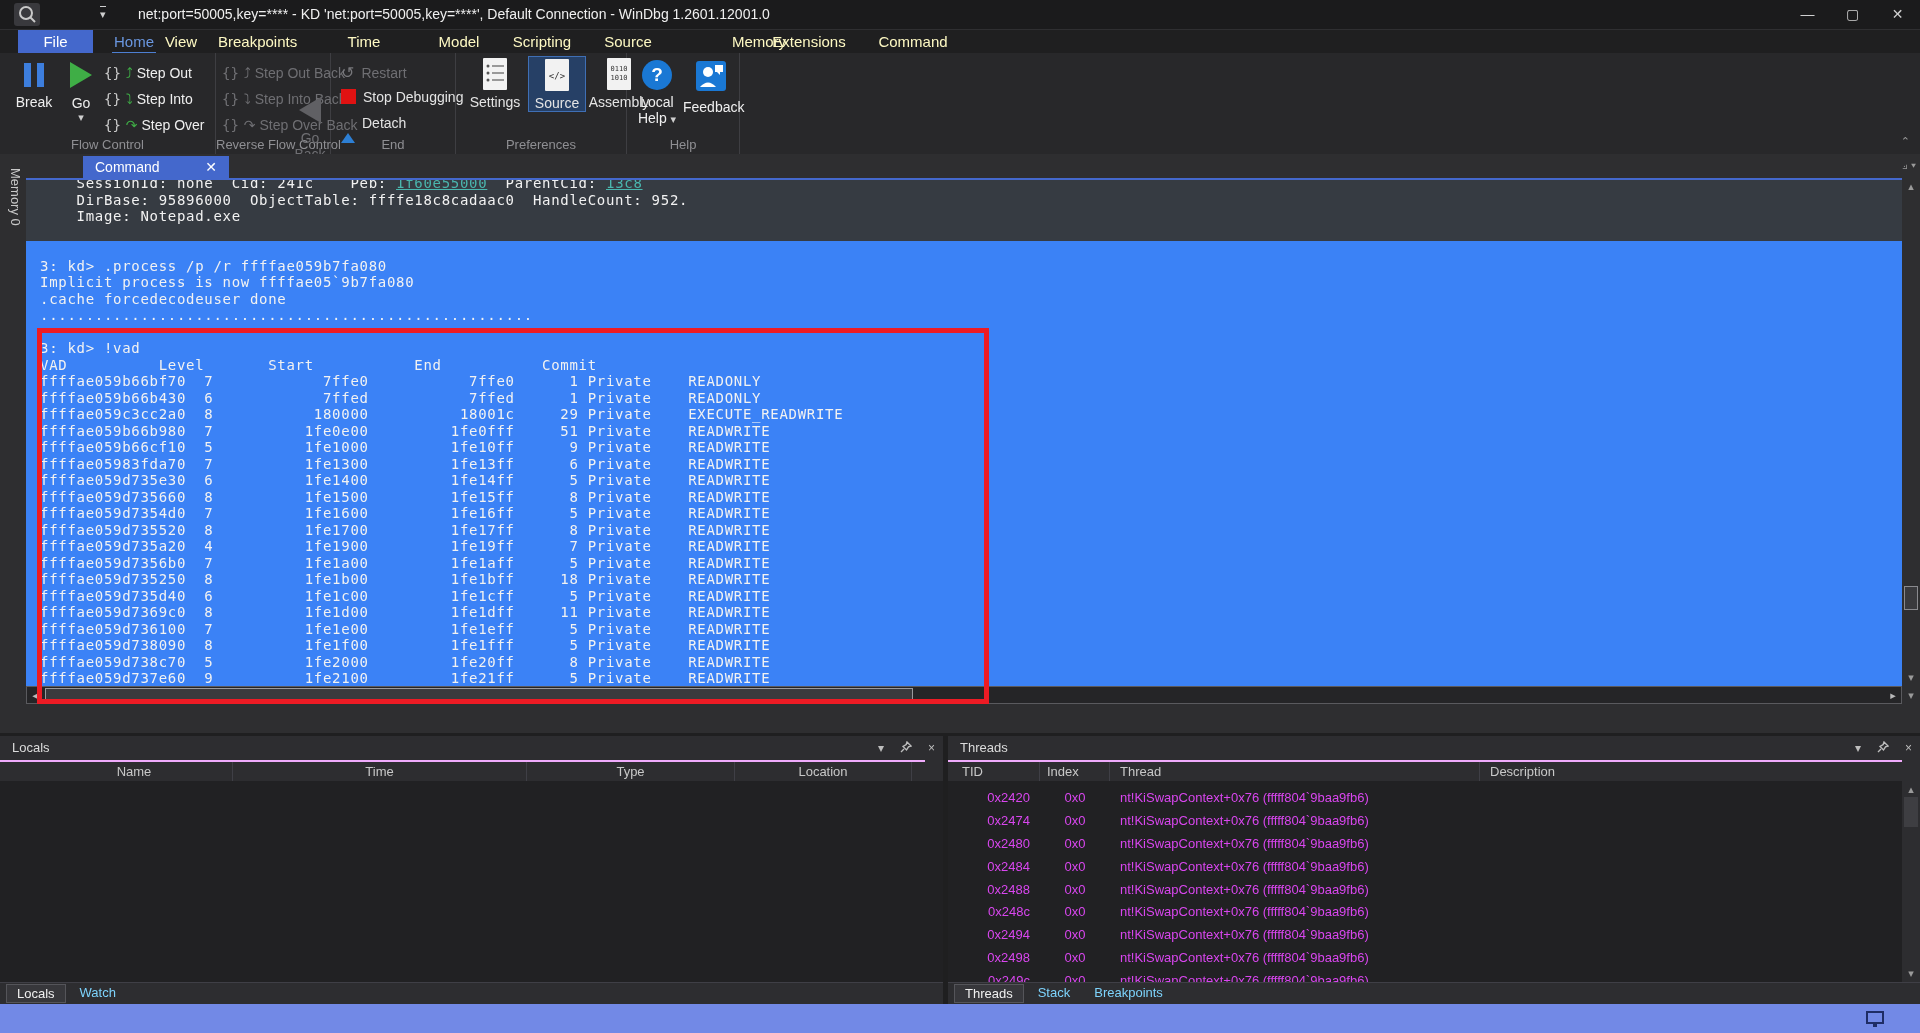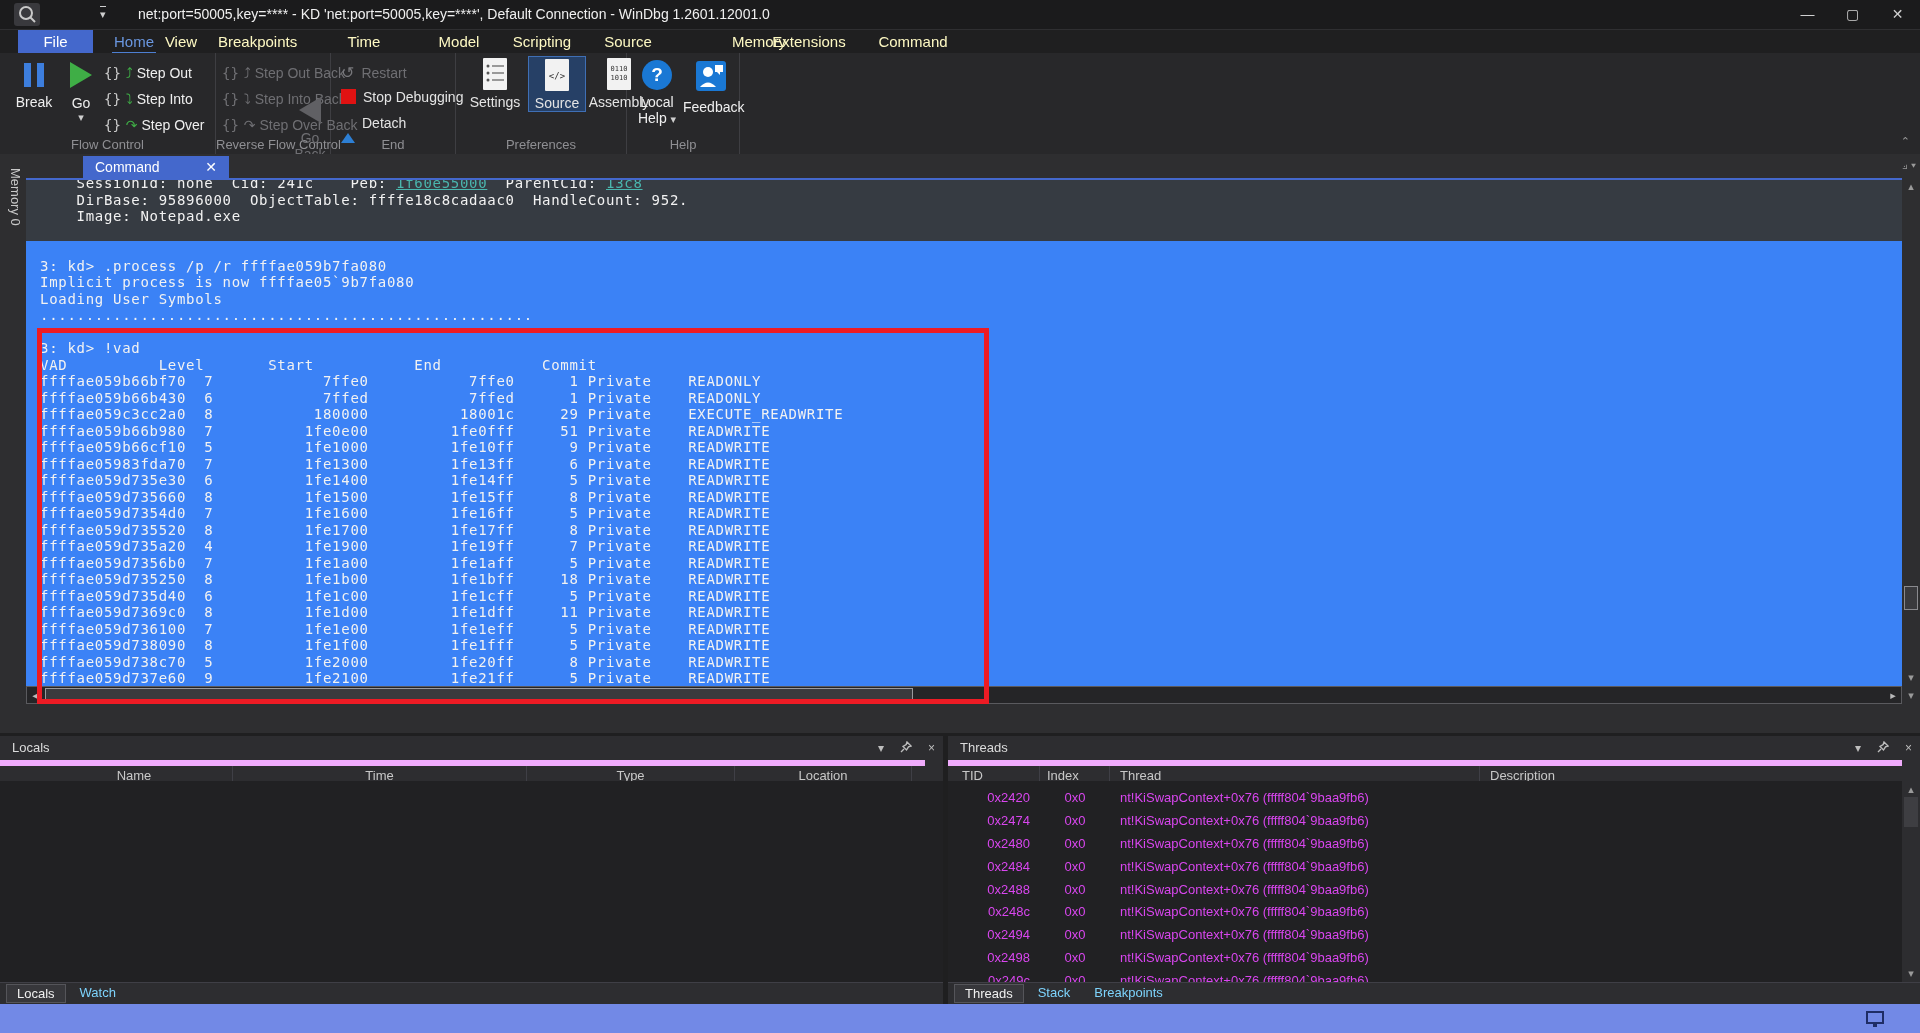--- a/index.html
+++ b/index.html
@@ -77,21 +77,21 @@
 
   
   #red-annotation { position:absolute; left:37px; top:328px; width:952px; height:376px; border:5px solid #ed1b24; z-index:50; pointer-events:none; }
 
   
   .panel { position:absolute; top:736px; height:268px; background:#2d2d30; }
   #locals-panel { left:0; width:943px; }
   #threads-panel { left:948px; width:972px; }
   .panel-title { position:absolute; left:0; right:0; top:0; height:24px; font-size:13px; color:#dcdcdc; line-height:24px; padding-left:12px; }
   .panel-icons { position:absolute; top:0; height:24px; right:8px; display:flex; gap:16px; align-items:center; color:#bdbdbd; font-size:12px; }
-  .panel-header { position:absolute; left:0; right:18px; top:24px; height:28px; border-top:6px solid #f0abfc; border-bottom:1px solid #3f3f46; font-size:13px; color:#c8c8c8; display:flex; }
+  .panel-header { position:absolute; left:0; right:18px; top:24px; height:28px; border-top:2px solid #f0abfc; border-bottom:1px solid #3f3f46; font-size:13px; color:#c8c8c8; display:flex; }
   .panel-header span { border-right:1px solid #3f3f46; line-height:19px; }
   .panel-body { position:absolute; left:0; right:0; top:45px; bottom:22px; background:#212123; overflow:hidden; }
   #locals-panel .panel-body { right:0; }
   #threads-panel .panel-body { right:18px; }
   .tabstrip { position:absolute; left:0; right:0; bottom:0; height:22px; background:#2d2d30; border-top:1px solid #3f3f46; display:flex; align-items:flex-start; padding-left:6px; gap:4px; }
   .ptab { font-size:13px; color:#7dd3fc; padding:1px 10px; margin-top:1px; }
   .ptab.sel { background:#37373b; border:1px solid #55555a; color:#f0f0f0; }
   
   #locals-header span:nth-child(1){ width:36px; border-right:none; }
   #locals-header span:nth-child(2){ width:197px; text-align:center; }
@@ -252,21 +252,21 @@
     <div id="cmd-text">
       <div id="hl-block">
         <div class="line"><span>    SessionId: none  Cid: 241c    Peb: </span><a class="dml">1f60e55000</a><span>  ParentCid: </span><a class="dml">13c8</a></div>
         <div class="line">    DirBase: 95896000  ObjectTable: ffffe18c8cadaac0  HandleCount: 952.</div>
         <div class="line">    Image: Notepad.exe</div>
         <div class="line"></div>
       </div>
       <div class="line"></div>
       <div class="line">3: kd&gt; .process /p /r ffffae059b7fa080</div>
       <div class="line">Implicit process is now ffffae05`9b7fa080</div>
-      <div class="line">Loading User Symbols</div>
+      <div class="line">.cache forcedecodeuser done</div>
       <div class="line">......................................................</div>
       <div class="line"></div>
       <div id="vad-output">3: kd&gt; !vad
 VAD          Level       Start           End           Commit
 ffffae059b66bf70  7            7ffe0           7ffe0      1 Private    READONLY
 ffffae059b66b430  6            7ffed           7ffed      1 Private    READONLY
 ffffae059c3cc2a0  8           180000          18001c     29 Private    EXECUTE_READWRITE
 ffffae059b66b980  7          1fe0e00         1fe0fff     51 Private    READWRITE
 ffffae059b66cf10  5          1fe1000         1fe10ff      9 Private    READWRITE
 ffffae05983fda70  7          1fe1300         1fe13ff      6 Private    READWRITE

